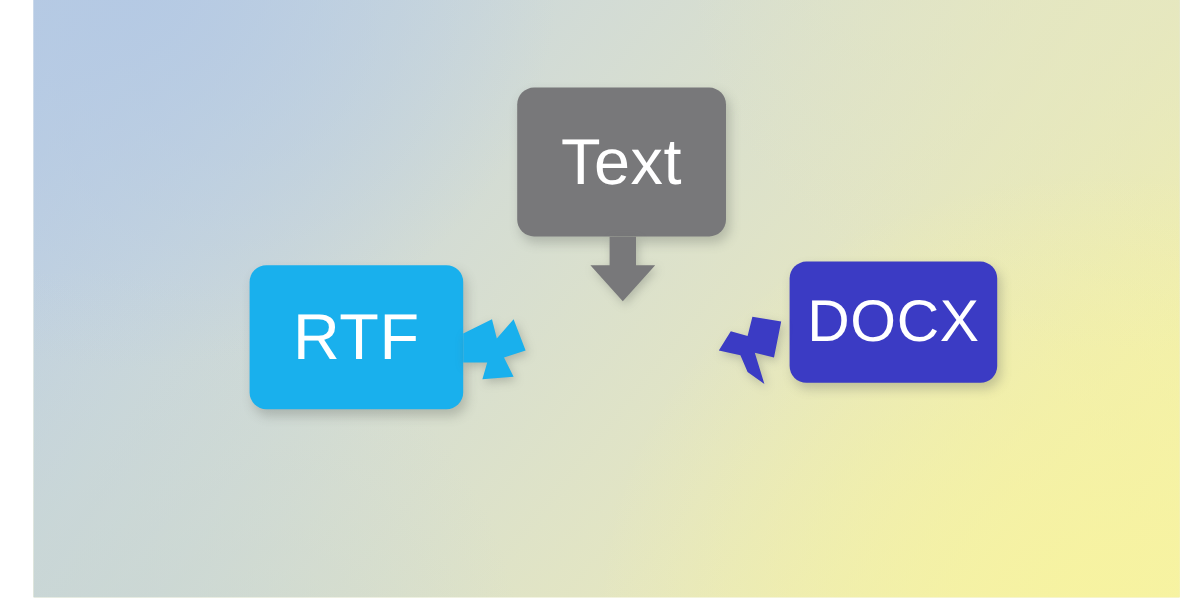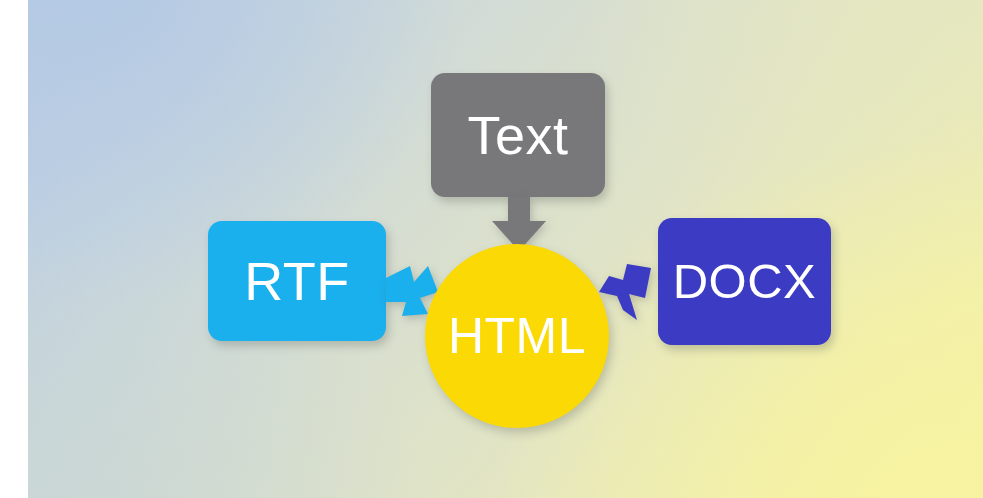--- a/index.html
+++ b/index.html
@@ -83,21 +83,21 @@
 
   #box-rtf {
     left: 180px; top: 221px;
     width: 178px; height: 120px;
     background: #19b0ed;
   }
   #box-rtf .node-label { font-size: 54px; }
 
   #box-docx {
     left: 630px; top: 218px;
-    width: 173px; height: 127px;
+    width: 173px; height: 101px;
     background: #3b3bc4;
   }
   #box-docx .node-label { font-size: 49px; }
 
   
   #circle-html {
     position: absolute;
     left: 397px; top: 244px;
     width: 184px; height: 184px;
     border-radius: 50%;
@@ -145,17 +145,14 @@
   </svg>
 
   <svg id="arrow-rtf-to-html" class="arrow" viewBox="0 0 56 62">
     <polygon points="2,16 26,4 30,20 44,4 54,30 36,36 44,52 18,54 22,40 2,40" fill="#19b0ed"></polygon>
   </svg>
 
   <svg id="arrow-docx-to-html" class="arrow" viewBox="0 0 62 68">
     <polygon points="58,10 52,40 36,36 44,62 30,52 24,38 6,34 16,18 30,22 34,6" fill="#3b3bc4"></polygon>
   </svg>
 
-  <div id="circle-html">
-    <span class="node-label">HTML</span>
-  </div>
 
 </div>
 
 </body></html>

